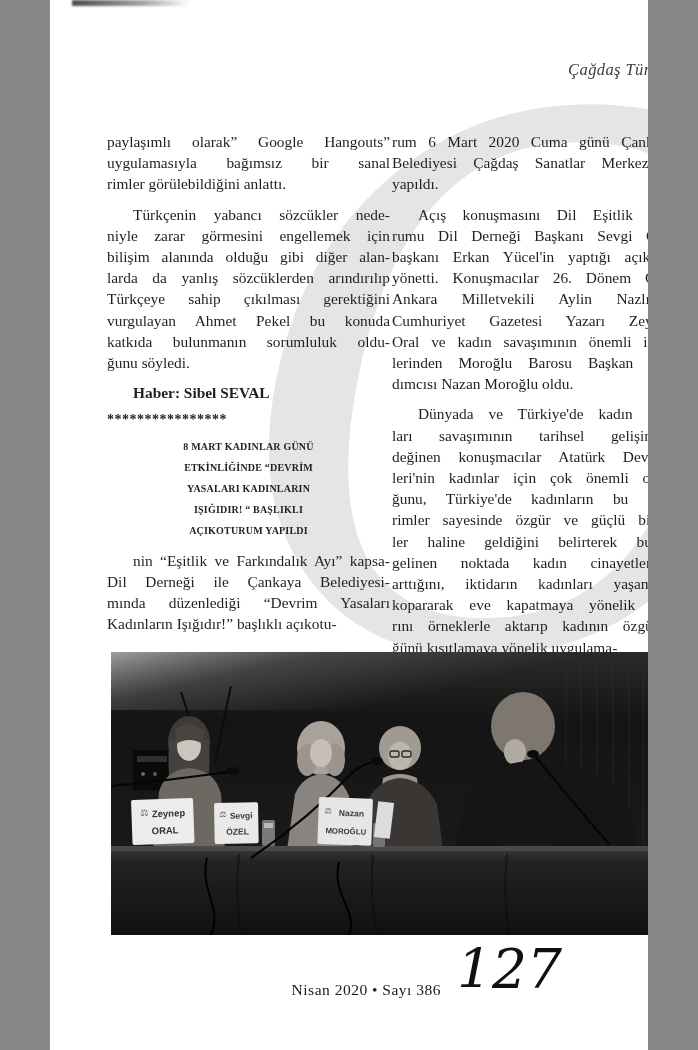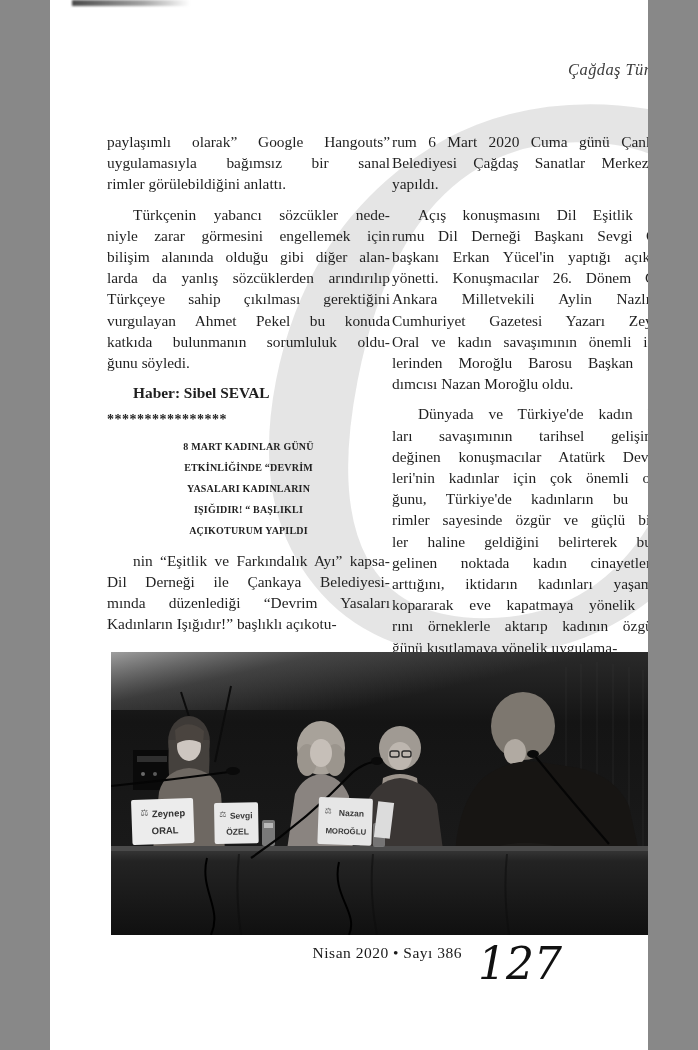--- a/index.html
+++ b/index.html
@@ -51,27 +51,27 @@
     font-weight:bold;text-align:right;text-align-last:center;
     font-size:10px;line-height:21.2px;letter-spacing:.2px;
   }
   .photo{
     position:absolute;top:652px;left:61px;width:538px;height:283px;z-index:3;
     background:#161616;
   }
   .photo svg{display:block;}
   .footer{
     position:absolute;top:942px;right:86px;z-index:2;
-    display:flex;align-items:flex-start;gap:16px;
+    display:flex;align-items:flex-end;gap:16px;
   }
   .issue-info{
     font-size:15.5px;color:#1a1a1a;letter-spacing:.5px;position:relative;top:2px;
   }
   .page-number{
-    font-style:italic;font-size:44px;color:#111;line-height:1;
+    font-style:italic;font-size:55px;color:#111;line-height:1;
     font-family:"DejaVu Serif", serif;
   }
 </style>
 </head>
 <body>
 
 <div class="page">
 
   <div class="scan-artifact"></div>
 

